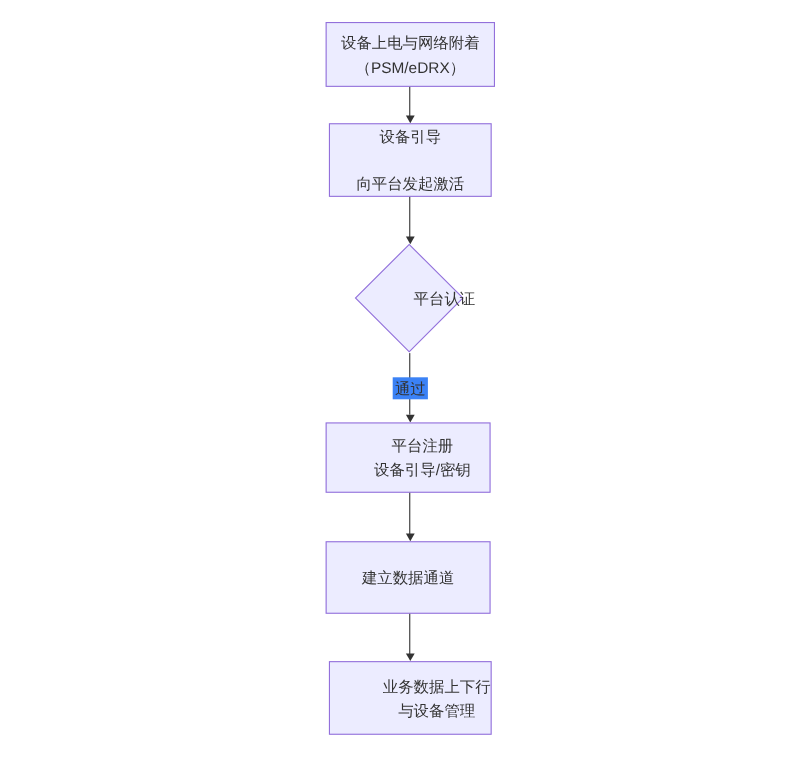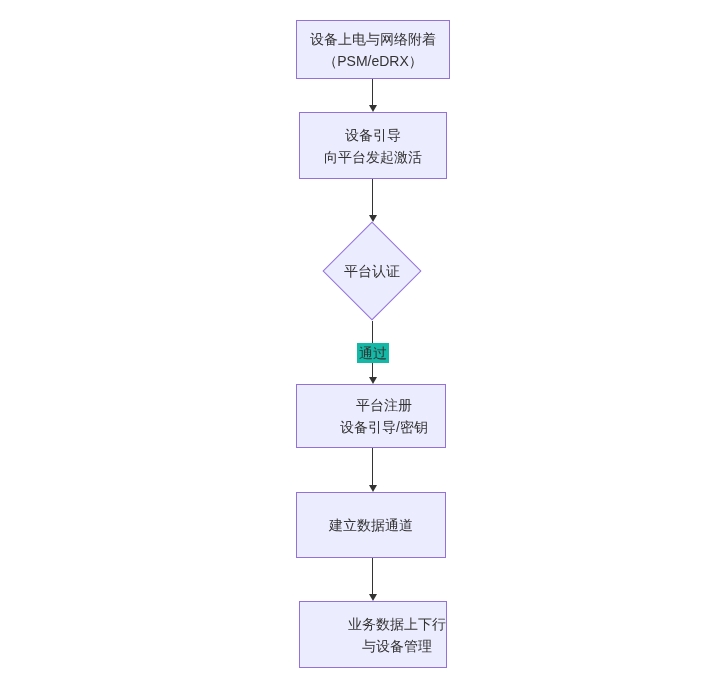--- a/index.html
+++ b/index.html
@@ -44,63 +44,63 @@
     background: #ECECFF;
     border: 1px solid #9370DB;
     box-sizing: border-box;
     transform: rotate(45deg);
   }
   .diamond-label {
     position: absolute;
     left: -60px;
     top: -11px;
     width: 120px;
-    text-align: center;
+    text-align: right;
     font-size: 14px;
     line-height: 22px;
     color: #333333;
   }
   .edge-line {
     position: absolute;
     width: 1px;
     background: #333333;
   }
   .arrowhead {
     position: absolute;
     width: 0;
     height: 0;
     border-left: 4px solid transparent;
     border-right: 4px solid transparent;
     border-top: 7px solid #333333;
   }
   .edge-label {
     position: absolute;
     transform: translateX(-50%);
-    background: #14b8a6;
+    background: #3b82f6;
     font-size: 14px;
     line-height: 20px;
     padding: 0 2px;
     color: #333333;
     white-space: nowrap;
   }
 </style>
 </head>
 <body>
 
 <div class="canvas">
 
   <div class="node" style="left:296px; top:20px; width:154px; height:59px;">
     <div>设备上电与网络附着</div>
     <div>（PSM/eDRX）</div>
   </div>
 
   <div class="edge-line" style="left:372px; top:79px; height:27px;"></div>
   <div class="arrowhead" style="left:369px; top:105px;"></div>
 
-  <div class="node" style="left:299px; top:112px; width:148px; height:67px;">
+  <div class="node" style="left:299px; top:112px; width:148px; height:67px;justify-content:space-between;">
     <div>设备引导</div>
     <div>向平台发起激活</div>
   </div>
 
   <div class="edge-line" style="left:372px; top:179px; height:37px;"></div>
   <div class="arrowhead" style="left:369px; top:215px;"></div>
 
   <div class="diamond-wrap" style="left:372px; top:271px;">
     <div class="diamond-shape"></div>
     <div class="diamond-label">平台认证</div>

